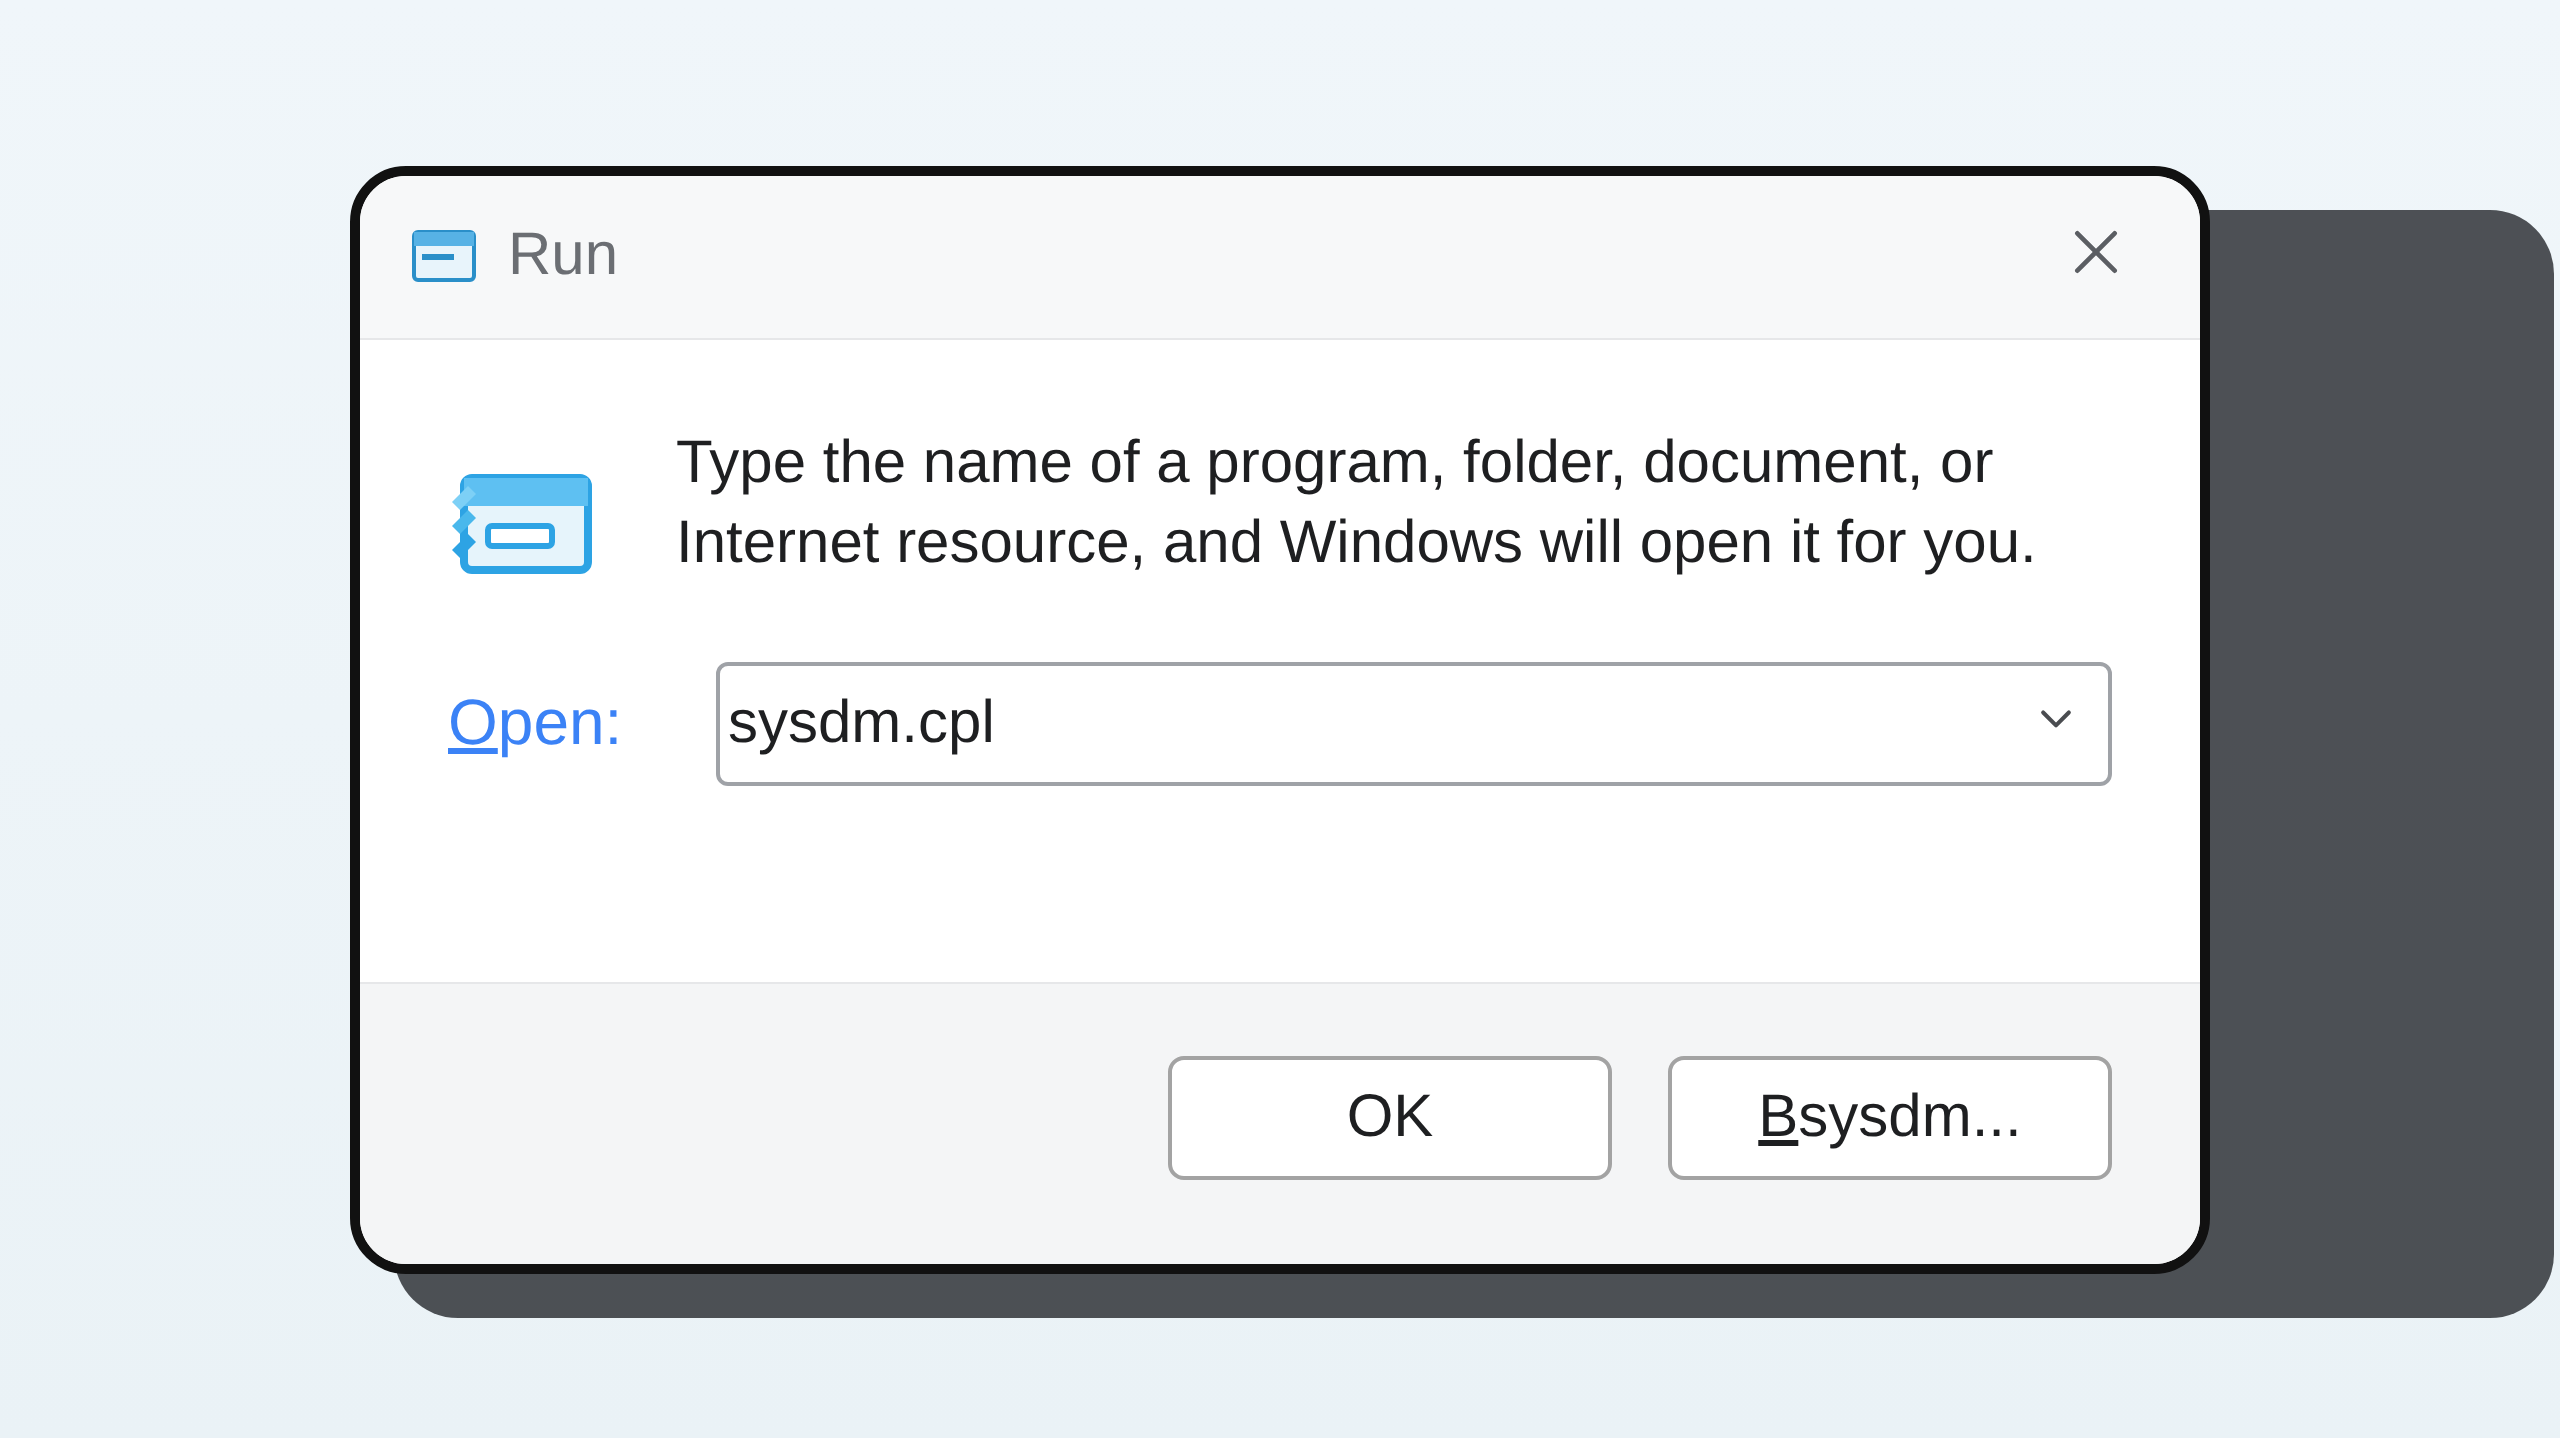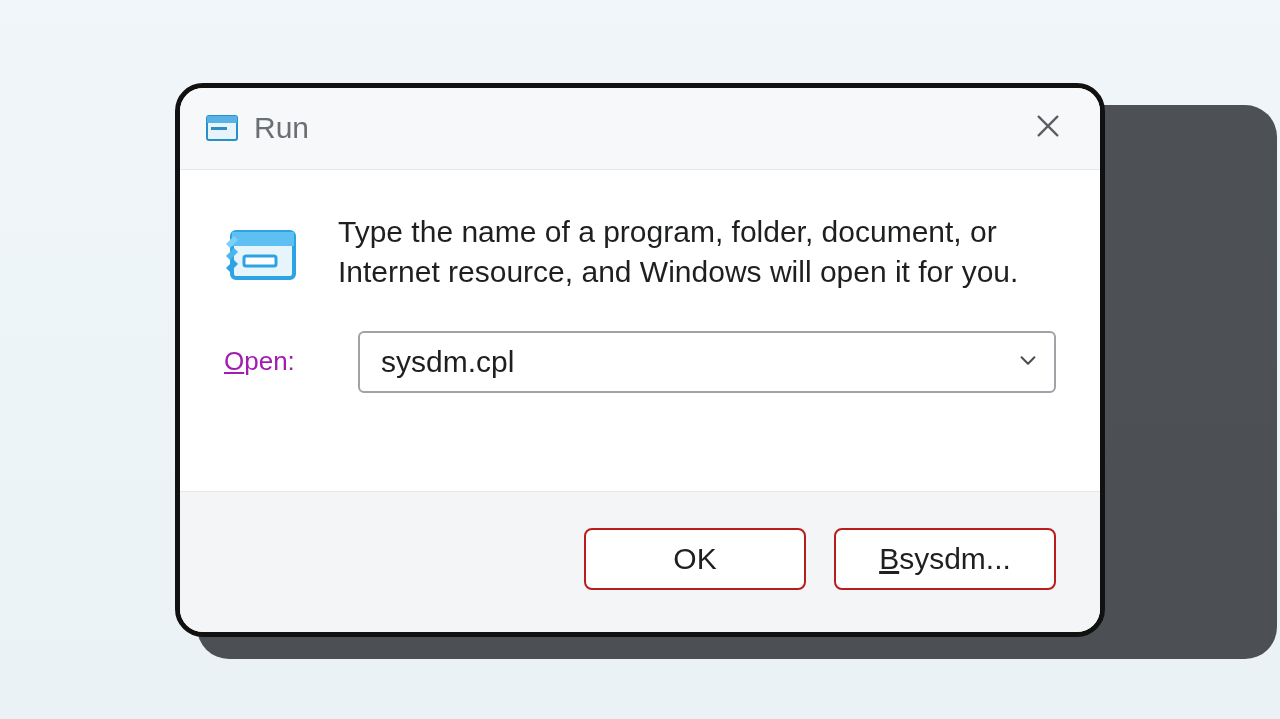--- a/index.html
+++ b/index.html
@@ -67,21 +67,21 @@
   .close-btn svg { width: 28px; height: 28px; }
 
   
   .body {
     flex: 1;
     background: #ffffff;
     padding: 42px 44px 0 44px;
   }
   .desc-row {
     display: flex;
-    align-items: center;
+    align-items: flex-end;
     gap: 36px;
     margin-bottom: 38px;
   }
   .run-big-icon {
     width: 78px;
     height: 62px;
     flex: 0 0 auto;
     margin-top: 6px;
   }
   .desc {
@@ -89,42 +89,42 @@
     line-height: 1.35;
     color: #1e1f21;
   }
 
   .open-row {
     display: flex;
     align-items: center;
     gap: 0;
   }
   .open-label {
-    font-size: 26px;
-    color: #a21caf;
+    font-size: 32px;
+    color: #3b82f6;
     width: 134px;
     flex: 0 0 134px;
   }
   .open-label .ul { text-decoration: underline; }
   .combo {
     position: relative;
     flex: 1;
     height: 62px;
     border: 2px solid #9fa2a7;
     border-radius: 6px;
     display: flex;
     align-items: center;
     background: #fff;
   }
   .combo input {
     flex: 1;
     border: none;
     outline: none;
     font-size: 30px;
-    padding: 0 21px;
+    padding: 0 4px;
     color: #1e1f21;
     font-family: inherit;
     background: transparent;
   }
   .combo .chev {
     width: 52px;
     display: flex;
     align-items: center;
     justify-content: center;
     color: #4a4c50;
@@ -137,21 +137,21 @@
     background: #f4f5f6;
     border-top: 1px solid #e6e7e9;
     padding: 36px 44px 42px 44px;
     display: flex;
     justify-content: flex-end;
     gap: 28px;
   }
   .btn {
     min-width: 222px;
     height: 62px;
-    border: 2px solid #b91c1c;
+    border: 2px solid #a3a3a3;
     border-radius: 8px;
     background: #ffffff;
     font-size: 30px;
     color: #1e1f21;
     font-family: inherit;
     cursor: pointer;
     display: flex;
     align-items: center;
     justify-content: center;
   }

